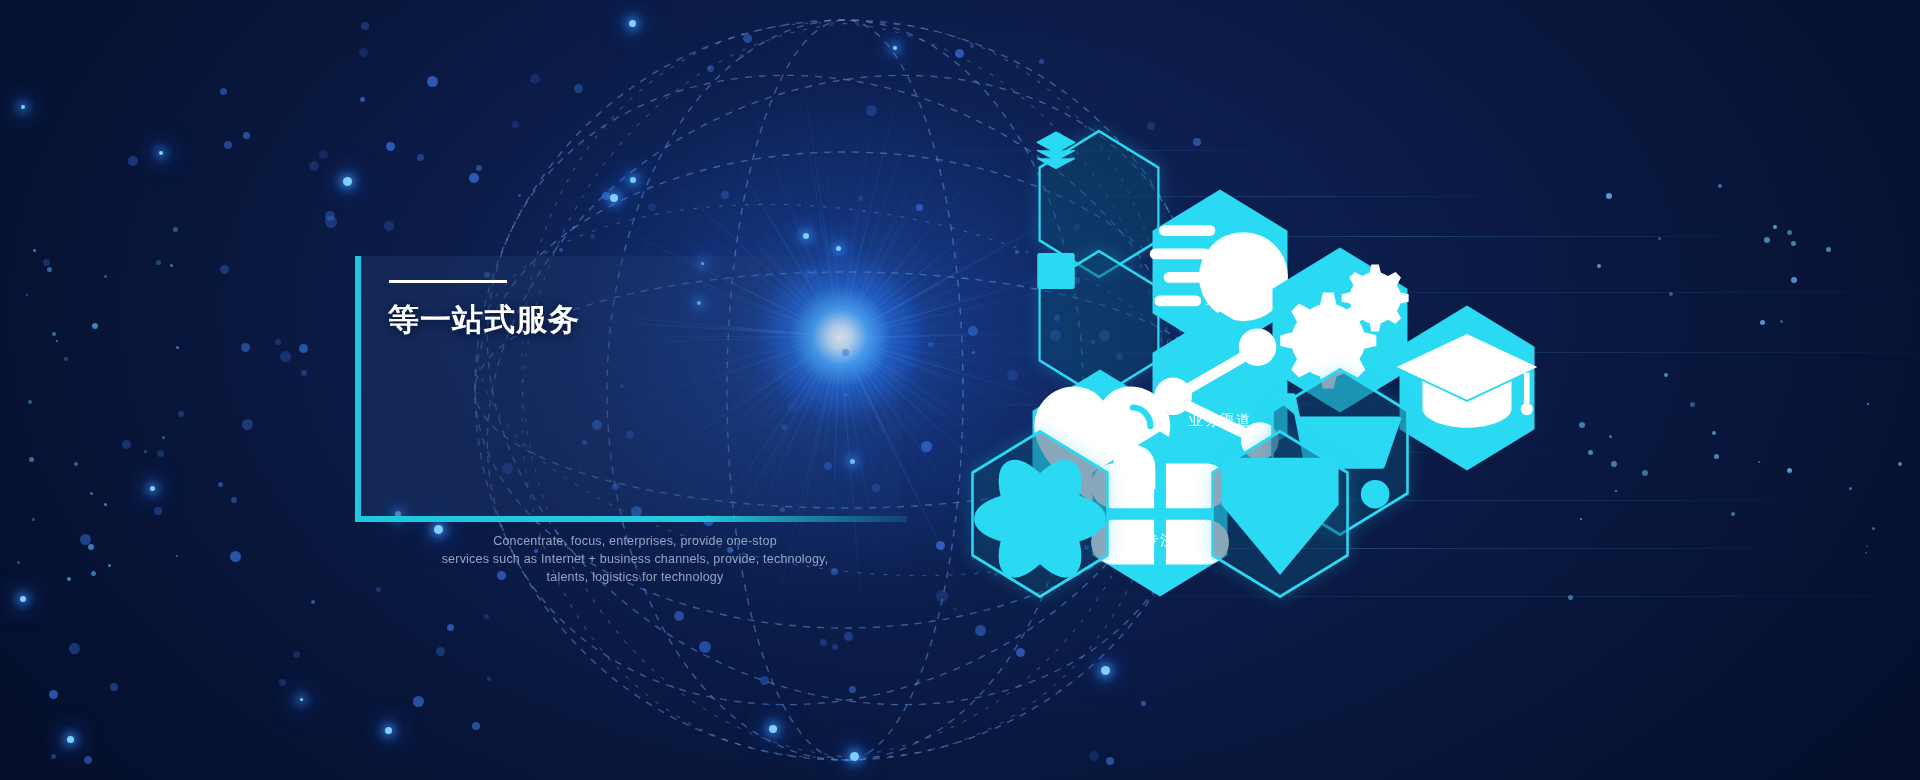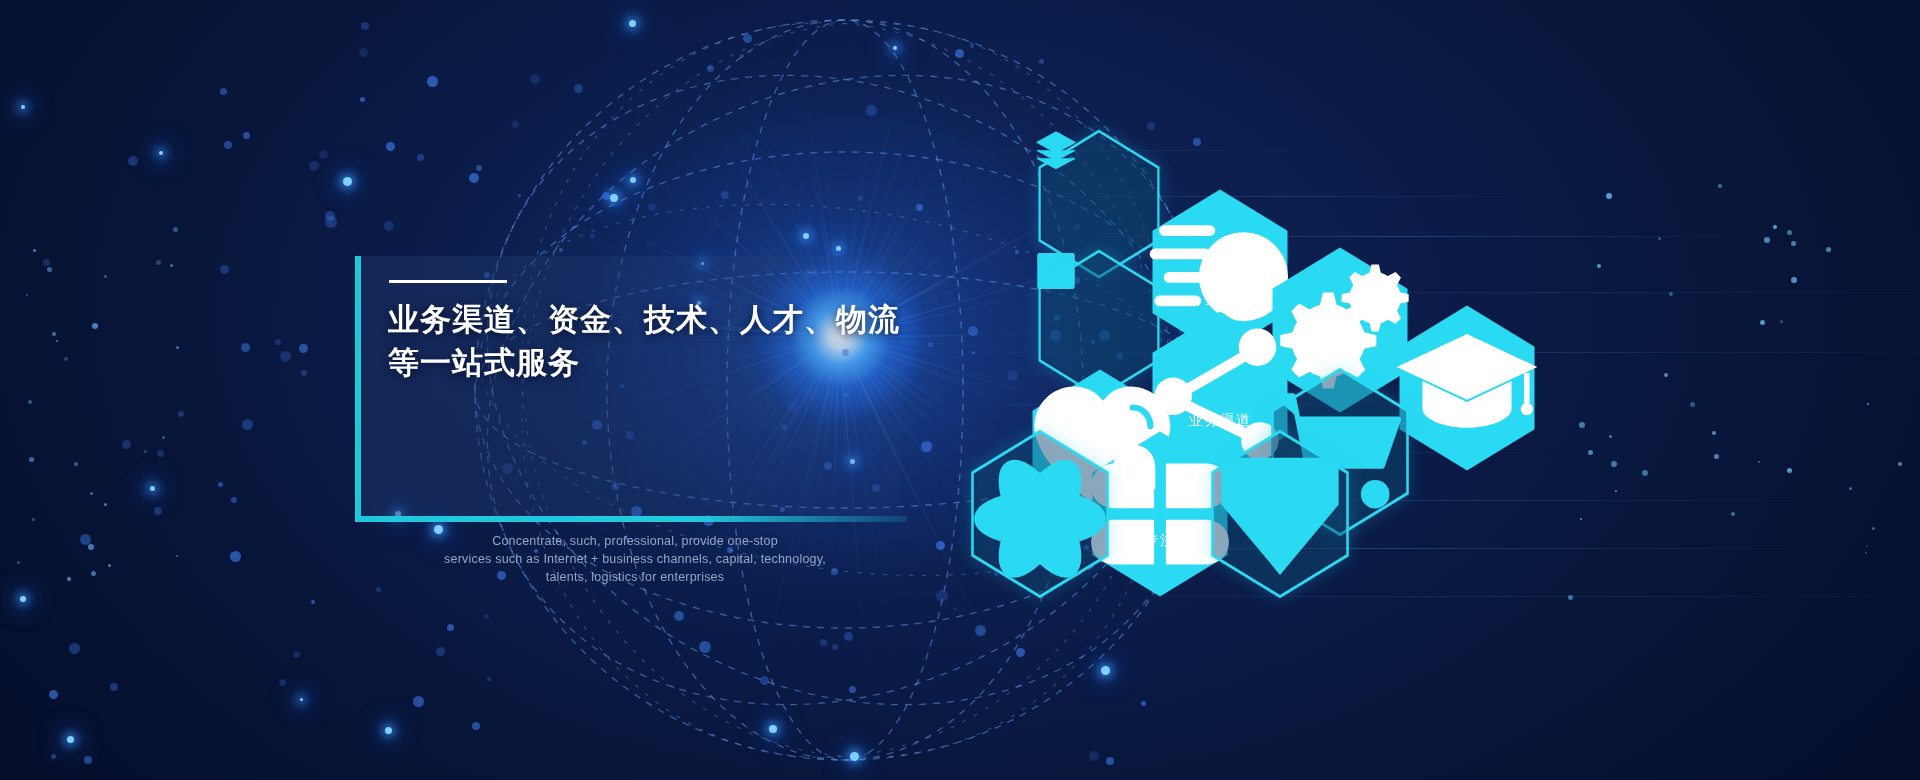--- a/index.html
+++ b/index.html
@@ -616,24 +616,23 @@
               <circle cx="32" cy="34" r="3.2" fill="#2ad9f2"></circle>
             </svg>
           </span>
         </div>
       </div>
     </div>
 
   <div id="panel">
     <div class="rule"></div>
     <div class="headline">
-      <div>业务渠道、资金、技术、人才、物流</div>
       <div>等一站式服务</div>
     </div>
   </div>
 
   <div class="subcap">
-    <div>Concentrate, such, professional, provide one-stop</div>
-    <div>services such as Internet + business channels, capital, technology,</div>
-    <div>talents, logistics for enterprises</div>
+    <div>Concentrate, focus, enterprises, provide one-stop</div>
+    <div>services such as Internet + business channels, provide, technology,</div>
+    <div>talents, logistics for technology</div>
   </div>
 
 </div>
 
 </body></html>

